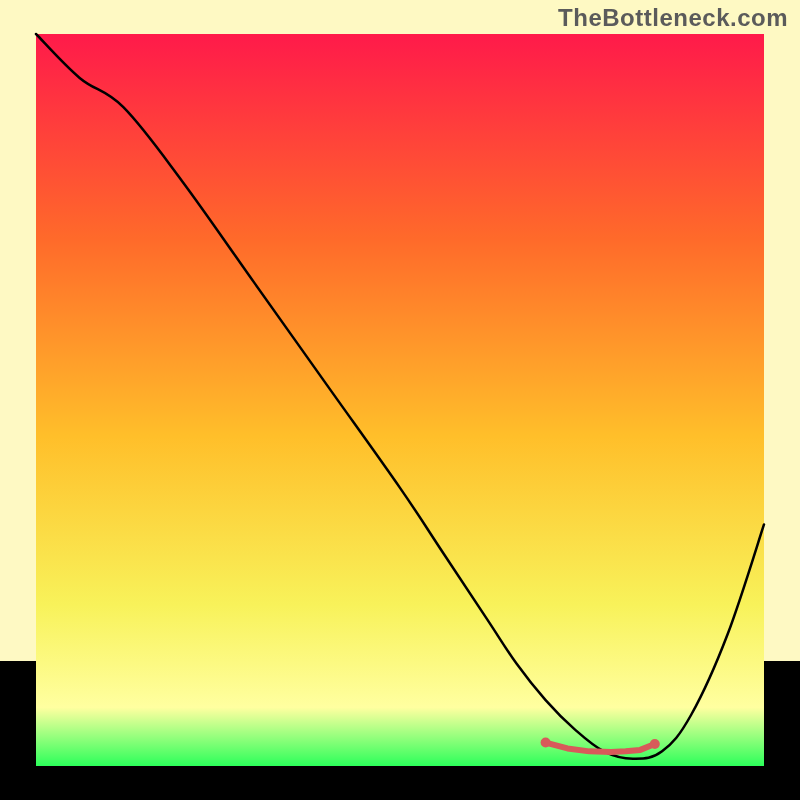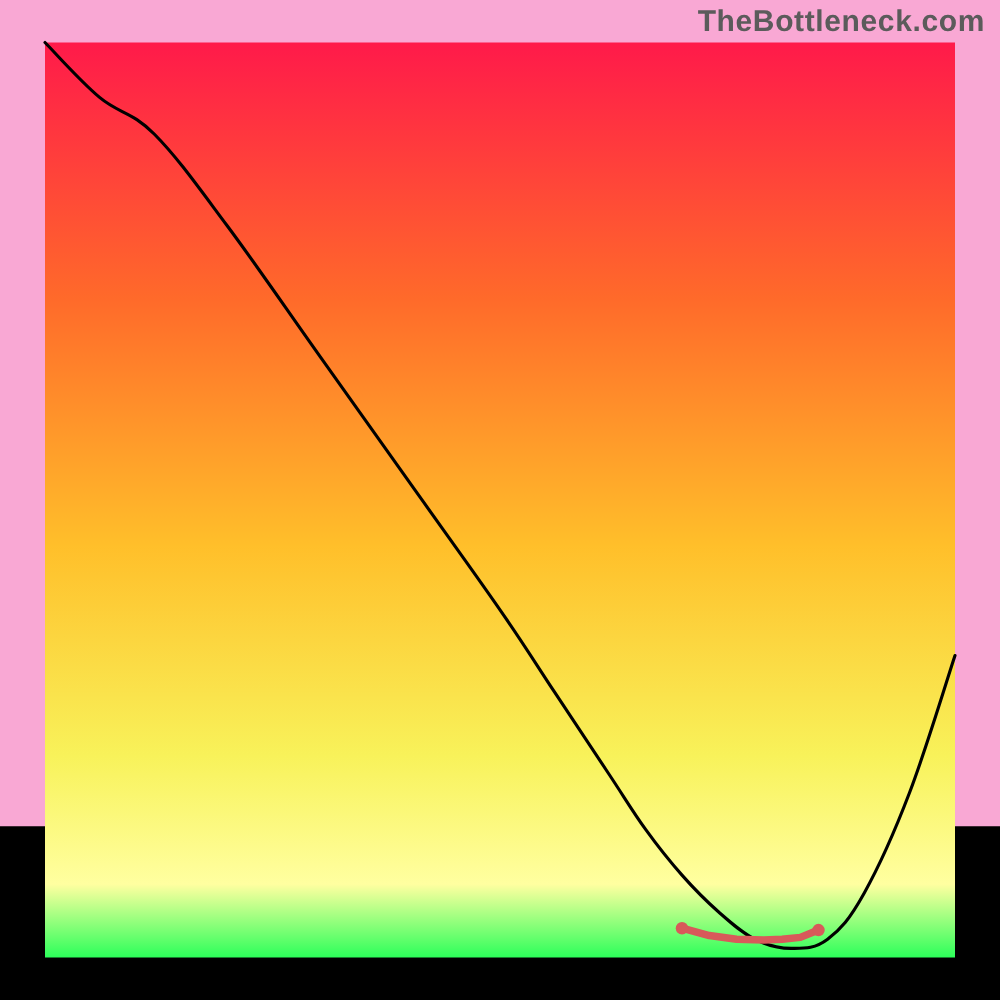--- a/index.html
+++ b/index.html
@@ -7,21 +7,21 @@
     padding: 0;
     width: 800px;
     height: 800px;
     background: #000000;
     overflow: hidden;
   }
   .container {
     position: relative;
     width: 800px;
     height: 661px;
-    background: #f9a8d4;
+    background: #fef9c3;
   }
   .watermark {
     position: absolute;
     top: 4px;
     right: 12px;
     color: #5b5b5b;
     font-family: Arial, Helvetica, sans-serif;
     font-size: 24px;
     font-weight: bold;
     letter-spacing: 0.5px;

